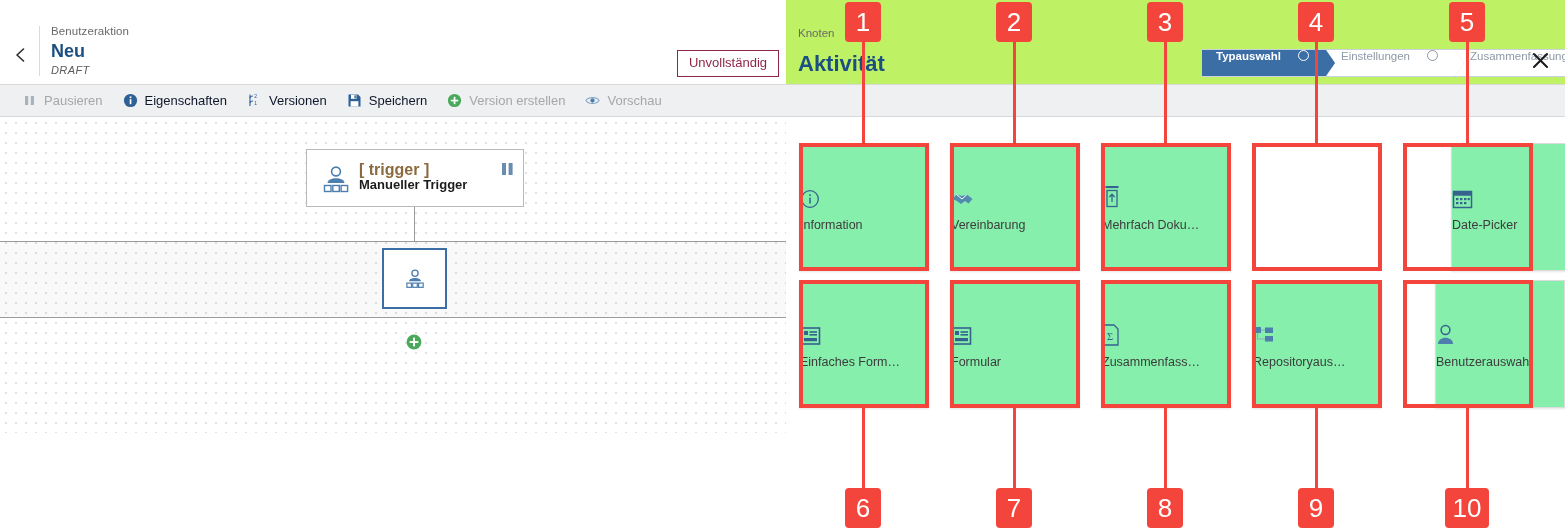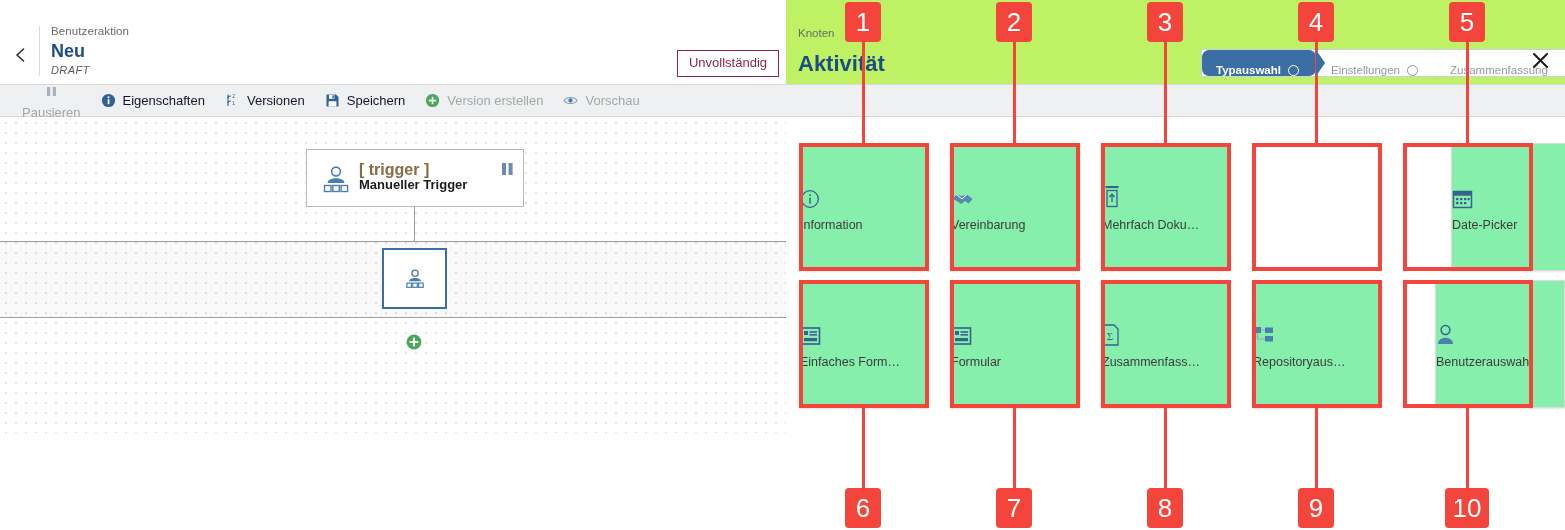--- a/index.html
+++ b/index.html
@@ -28,21 +28,21 @@
 
   .status-chip{position:absolute;right:7px;top:50px;border:1px solid #8e2746;color:#8e2746;
                background:#fff;font-size:13px;padding:5px 11px 6px;line-height:14px;cursor:pointer;}
 
   .toolbar{position:absolute;left:0;top:85px;width:786px;height:31px;background:#eff0f1;
            border-bottom:1px solid #d7d8da;display:flex;align-items:center;}
   .tb-item{display:flex;align-items:center;gap:7px;padding:0 10px;height:31px;cursor:pointer;}
   .tb-item .tb-ico{width:15px;height:15px;display:flex;align-items:center;justify-content:center;}
   .tb-label{font-size:13px;color:#0f172a;white-space:nowrap;}
   .tb-item.disabled .tb-label{color:#a7a7a7;}
-  .tb-item:first-child{padding-left:22px;flex-direction:column;}
+  .tb-item:first-child{padding-left:22px;}
 
   
   .canvas{position:absolute;left:0;top:117px;width:786px;height:316px;
           background-color:#ffffff;
           background-image:radial-gradient(#e2e2e2 1px, transparent 1.1px);
           background-size:10px 10px;background-position:1px 1px;
           border-right:1px solid #e3e3e3;overflow:hidden;}
   .lane{position:absolute;left:0;width:786px;}
   .lane-mid{top:124px;height:75px;background:rgba(0,0,0,0.022);
             border-top:1px solid #9b9b9b;border-bottom:1px solid #9b9b9b;}
@@ -62,22 +62,22 @@
 
   
   .right-pane{position:absolute;left:786px;top:0;width:779px;height:530px;background:#fff;}
   .r-header{position:absolute;left:0;top:0;width:779px;height:84px;background:#bef264;
             border-bottom:1px solid #d9d9d9;}
   .r-kicker{position:absolute;left:12px;top:27px;font-size:11.5px;color:#6a6a6a;}
   .r-title{position:absolute;left:12px;top:51px;font-size:22px;color:#1b4f82;font-weight:700;}
 
   .wizard{position:absolute;left:415px;top:49px;height:26px;display:flex;align-items:stretch;
           border:1px solid #c9d2dc;background:#fff;}
-  .wz-step{position:relative;display:flex;align-items:flex-end;gap:7px;padding:0 17px 0 15px;
-           font-size:11.5px;color:#8e9aa6;background:#fff;cursor:pointer;white-space:nowrap;border-radius:7px;}
+  .wz-step{position:relative;display:flex;align-items:flex-start;gap:17px;padding:0 17px 0 15px;
+           font-size:11.5px;color:#8e9aa6;background:#fff;cursor:pointer;white-space:nowrap;}
   .wz-step.active{background:#3a6ea5;color:#fff;font-weight:700;padding-left:14px;}
   .wz-step .wz-ring{width:11px;height:11px;border:1.6px solid currentColor;border-radius:50%;
                     display:inline-block;box-sizing:border-box;}
   .wz-step.active .wz-ring{border-color:#fff;}
   .wz-arrow{position:absolute;right:-9px;top:0;width:0;height:0;z-index:3;
             border-top:13px solid transparent;border-bottom:13px solid transparent;
             border-left:9px solid #fff;}
   .wz-step.active .wz-arrow{border-left-color:#3a6ea5;z-index:4;}
   .wz-arrow-line{position:absolute;right:-9px;top:0;width:0;height:0;z-index:2;
             border-top:13px solid transparent;border-bottom:13px solid transparent;

